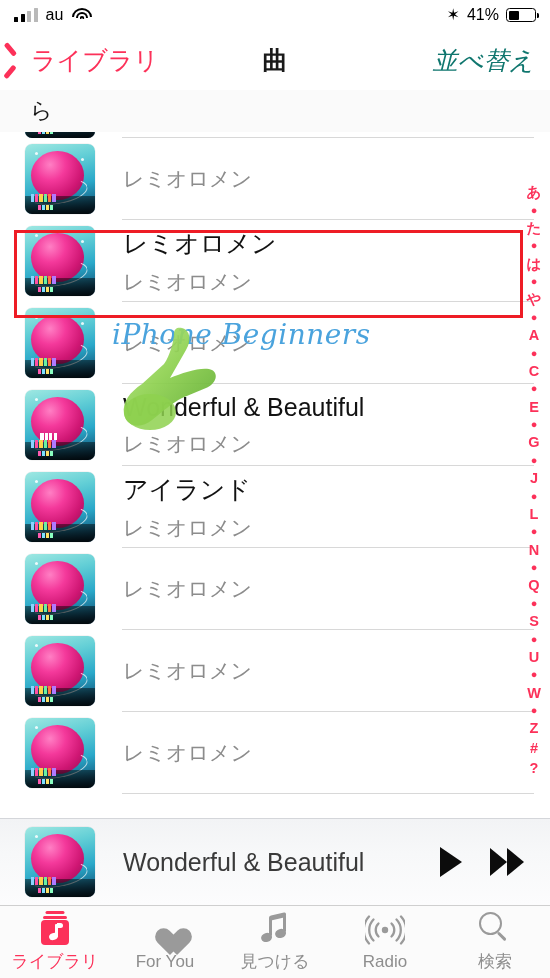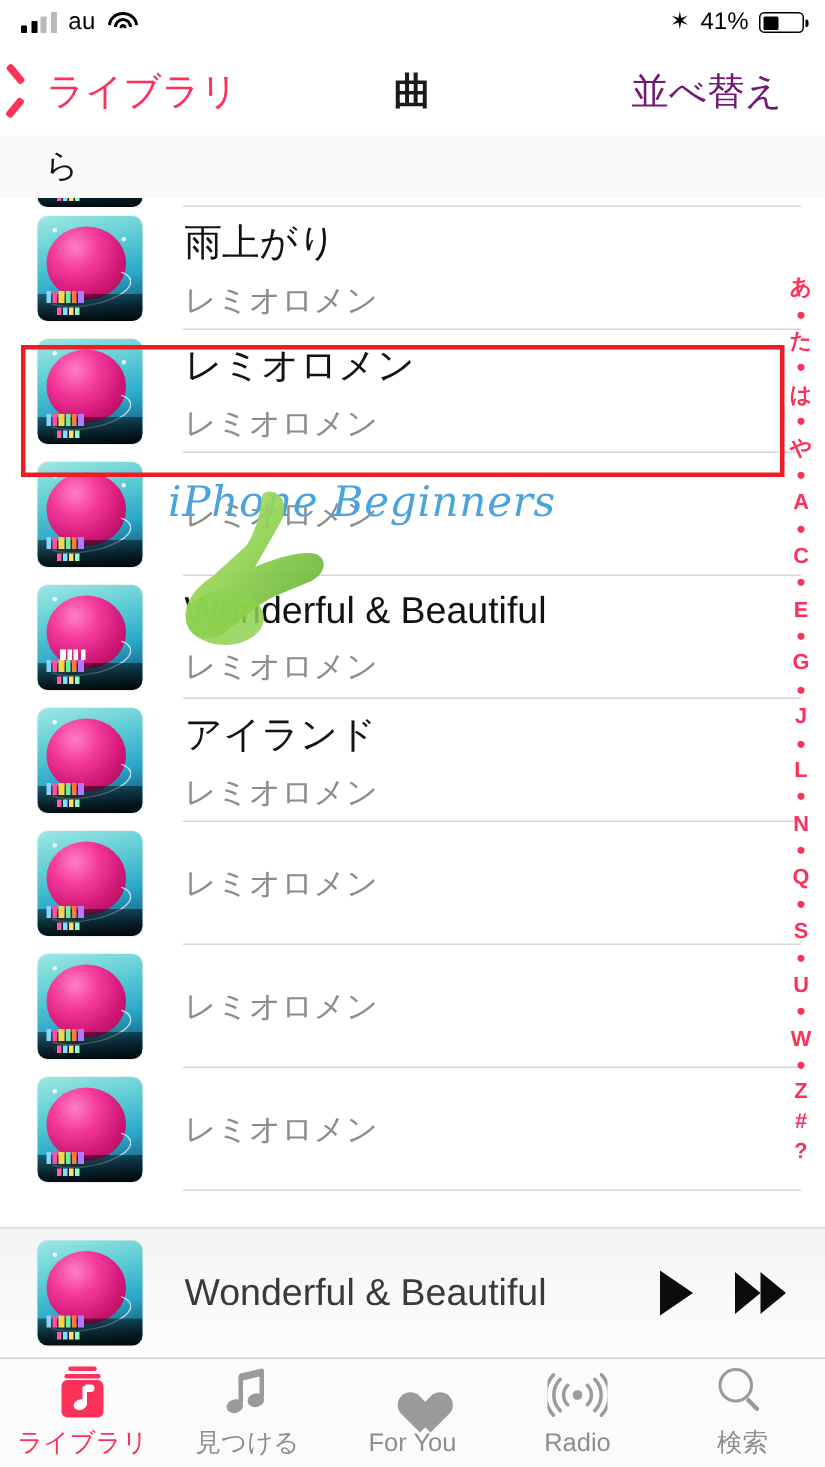--- a/index.html
+++ b/index.html
@@ -81,22 +81,22 @@
     width: 15px; height: 4.5px; background: #fc3159; border-radius: 2px;
   }
   .chev::before { top: 5px; transform: rotate(-130deg); transform-origin: left center; }
   .chev::after  { top: 16px; transform: rotate(130deg);  transform-origin: left center; }
   .nav-back-label { font-size: 25px; color: #fc3159; margin-left: 3px; }
   .nav-title {
     position: absolute; left: 0; right: 0; text-align: center;
     font-size: 25px; color: #1a1a1a; font-weight: 600; pointer-events:none;
   }
   .nav-sort {
-    margin-left: auto; padding-right: 28px;
-    font-size: 25px; color: #701a75; cursor: pointer;
+    margin-left: auto; padding-right: 16px;
+    font-size: 25px; color: #0f766e; cursor: pointer; font-style: italic;
   }
 
   
   .section-hdr {
     position: absolute;
     top: 90px; left: 0;
     width: 550px; height: 42px;
     background: #fafafa;
     display: flex; align-items: center;
     padding-left: 30px;
@@ -434,21 +434,20 @@
             <i style="background:#b07aff"></i>
           </div>
         <div class="bars2">
             <i style="background:#ff5bb0"></i>
             <i style="background:#7ee0ff"></i>
             <i style="background:#ffe066"></i>
             <i style="background:#8affc1"></i>
           </div>
       </div>
       <div class="row-text">
-        <div class="song-title">雨上がり</div>
         <div class="song-artist">レミオロメン</div>
       </div>
       <div class="sep"></div>
     </div>
 
     <div class="row">
       <div class="art">
         <div class="ball"></div>
           <div class="seam"></div>
           <div class="reflect"></div>
@@ -748,36 +747,36 @@
           <div class="note-stem"></div>
             <div class="note-head"></div>
             <div class="note-flag"></div>
         </div>
       </div>
       <div class="tab-label">ライブラリ</div>
     </div>
 
     <div class="tab">
       <div class="tab-ico">
+        <div class="ico-heart"></div>
+      </div>
+      <div class="tab-label">For You</div>
+    </div>
+
+    <div class="tab">
+      <div class="tab-ico">
         <div class="ico-note">
           <div class="beam"></div>
             <div class="s1"></div>
             <div class="s2"></div>
           <div class="h1"></div>
             <div class="h2"></div>
         </div>
       </div>
       <div class="tab-label">見つける</div>
-    </div>
-
-    <div class="tab">
-      <div class="tab-ico">
-        <div class="ico-heart"></div>
-      </div>
-      <div class="tab-label">For You</div>
     </div>
 
     <div class="tab">
       <div class="tab-ico">
         <svg width="40" height="30" viewBox="0 0 40 30">
           <circle cx="20" cy="15" r="3.2" fill="#9a9a9a"></circle>
           <path d="M13.5 8.5 A9 9 0 0 0 13.5 21.5" fill="none" stroke="#9a9a9a" stroke-width="2.3" stroke-linecap="round"></path>
           <path d="M26.5 8.5 A9 9 0 0 1 26.5 21.5" fill="none" stroke="#9a9a9a" stroke-width="2.3" stroke-linecap="round"></path>
           <path d="M8.5 4.5 A15 15 0 0 0 8.5 25.5" fill="none" stroke="#9a9a9a" stroke-width="2.3" stroke-linecap="round"></path>
           <path d="M31.5 4.5 A15 15 0 0 1 31.5 25.5" fill="none" stroke="#9a9a9a" stroke-width="2.3" stroke-linecap="round"></path>

